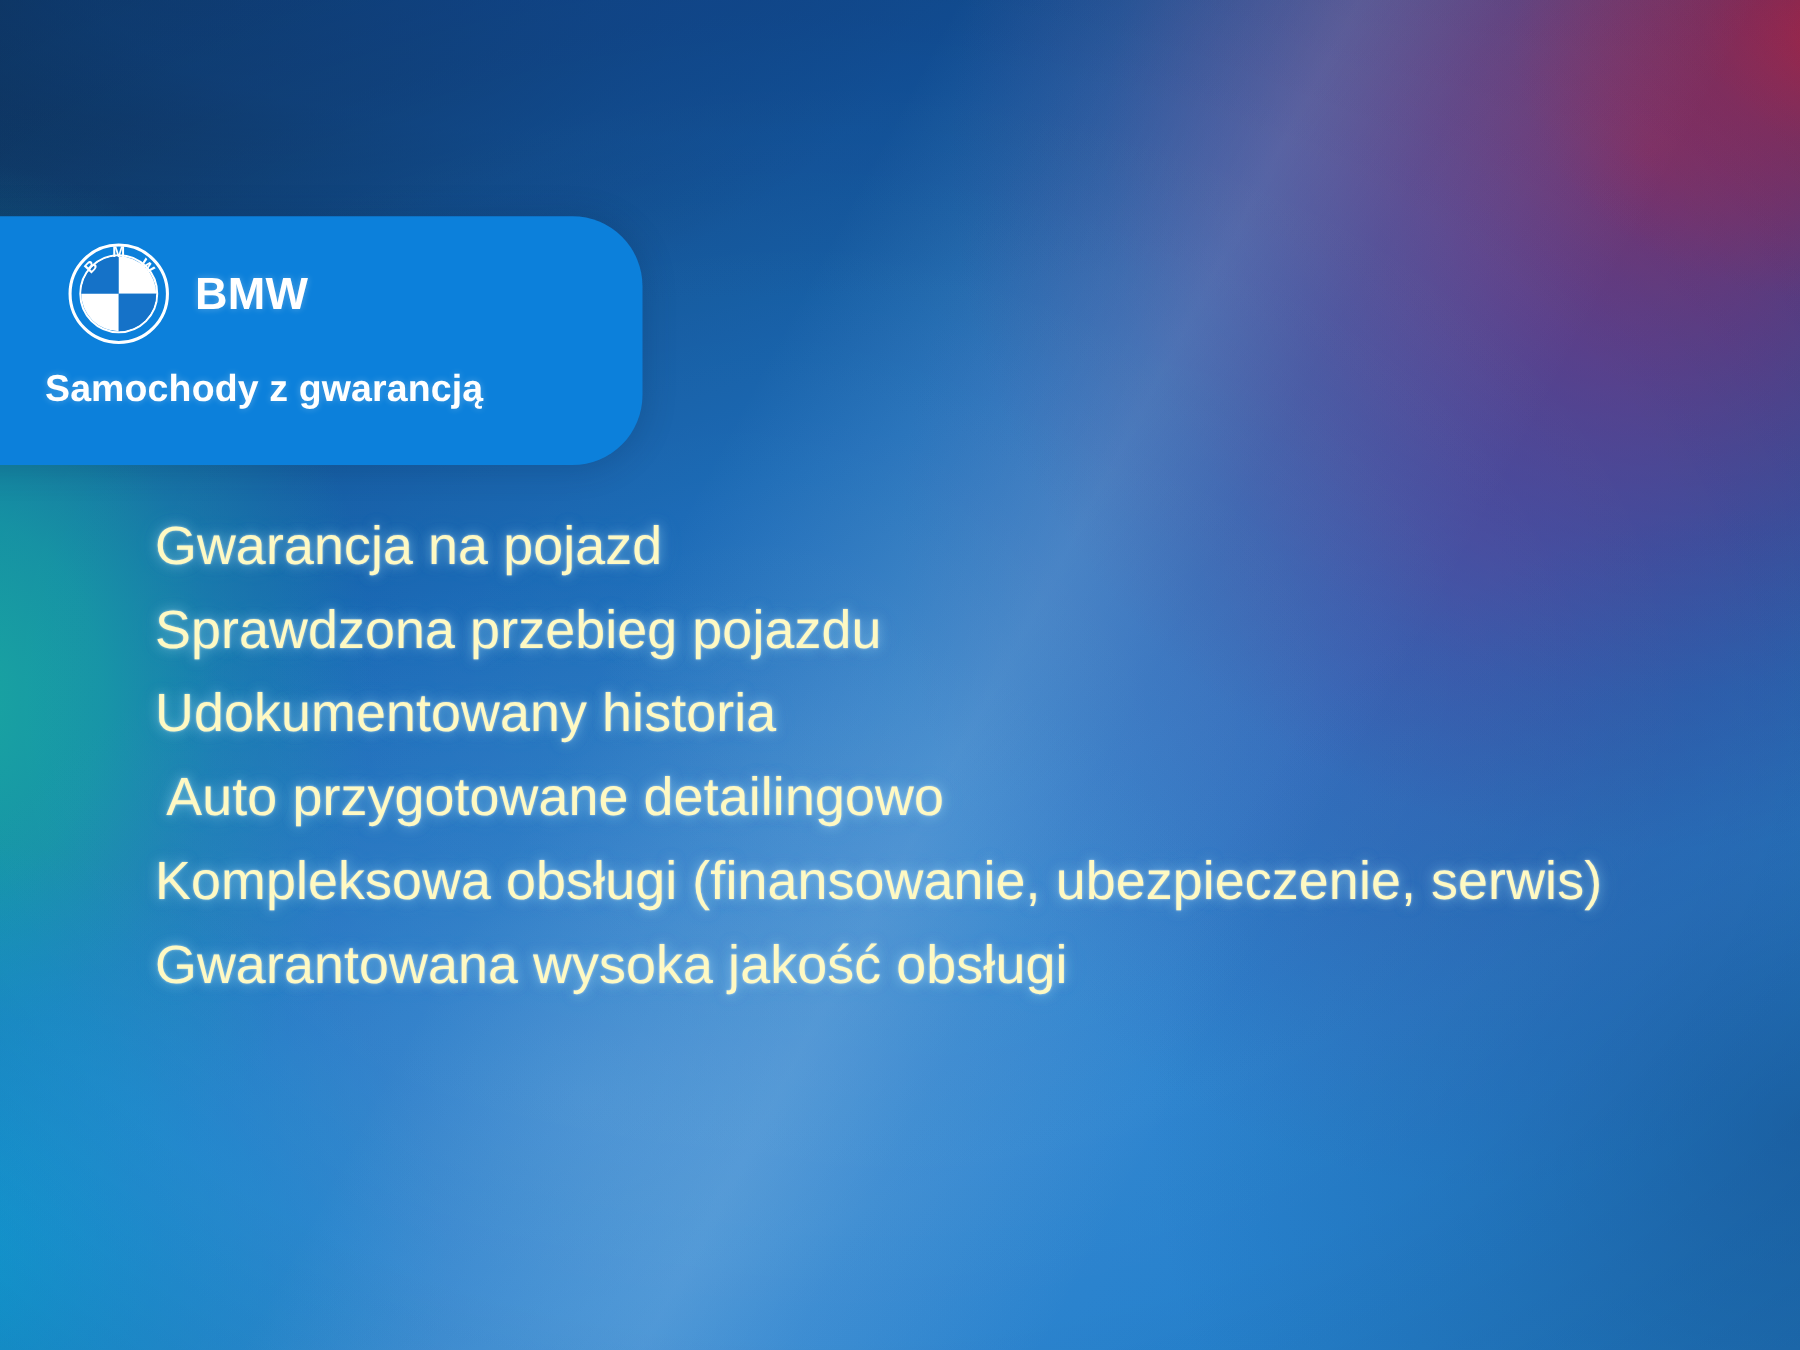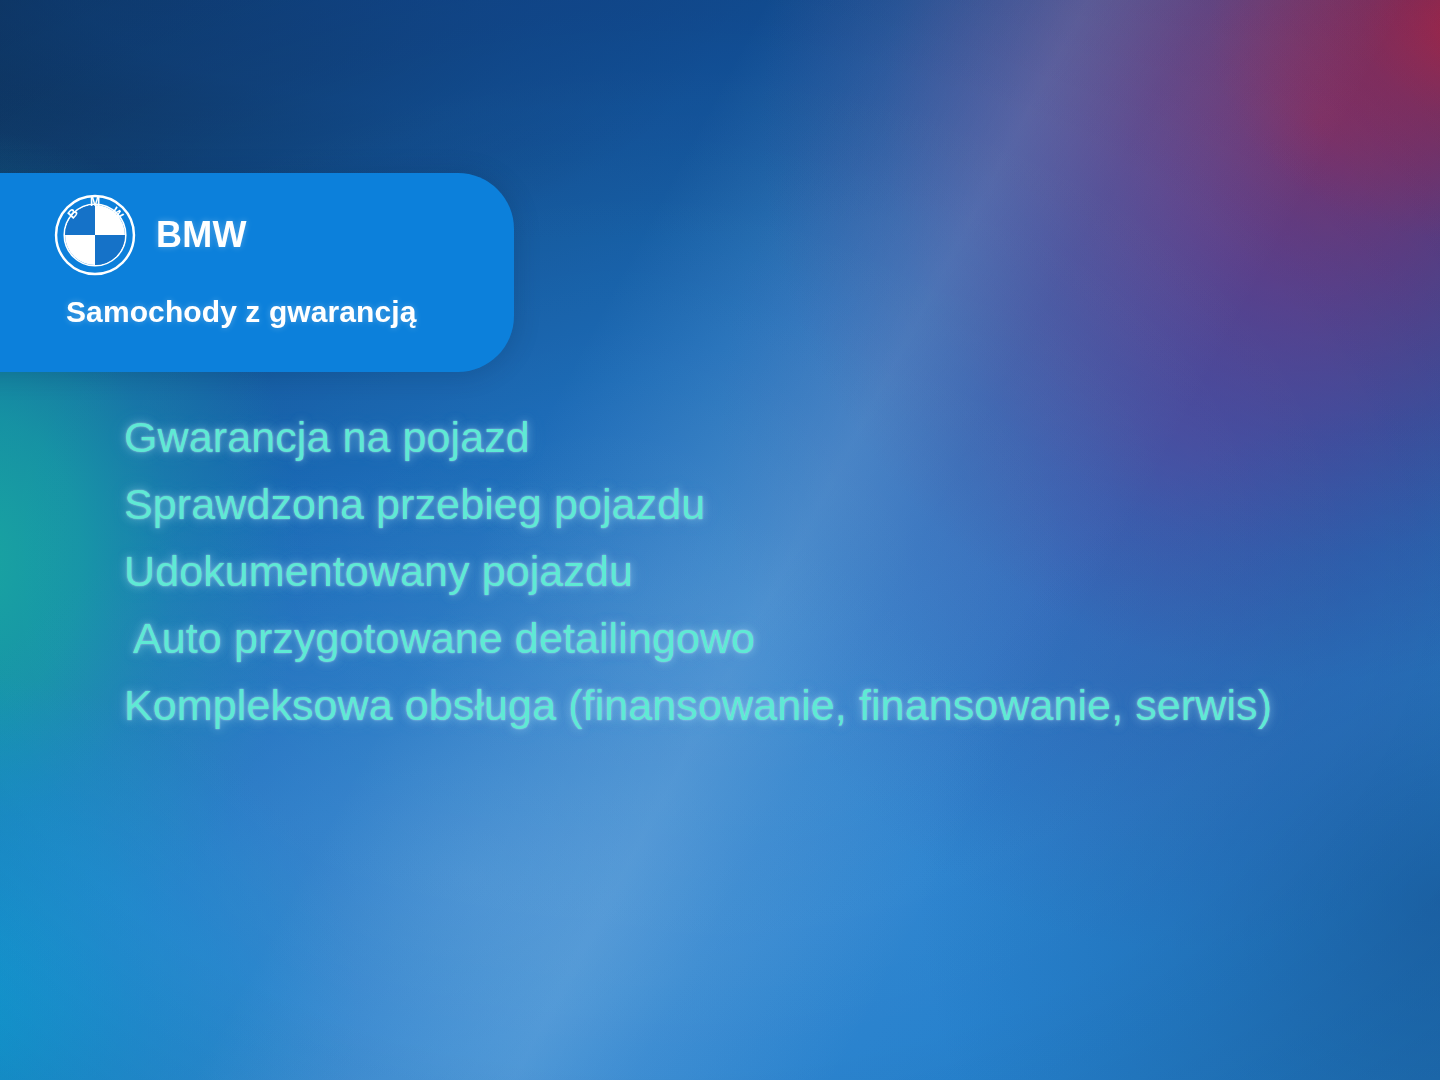--- a/index.html
+++ b/index.html
@@ -186,42 +186,42 @@
     text-shadow:0 0 6px rgba(255,255,255,0.30);
     white-space:nowrap;
   }
   #badge-line-2 { margin-top:7px; }
 
   #badge-tagline {
     color:#ffffff;
     font-size:30px;
     font-weight:bold;
     letter-spacing:0.1px;
-    padding-left:66px;
+    padding-left:36px;
     margin-top:8px;
     text-shadow:0 0 6px rgba(255,255,255,0.28);
     white-space:nowrap;
   }
 
   
   #features {
     position:absolute;
     left:0; top:404px;
     width:1440px;
   }
   .feature-row {
     height:67px;
     display:flex;
     align-items:center;
     padding-left:124px;
   }
   .feature-row.indented { padding-left:133px; }
 
   .feature-text {
-    color:#5eead4;
+    color:#fef9c3;
     font-size:43px;
     font-weight:300;
     letter-spacing:0.1px;
     white-space:nowrap;
     text-shadow:
       0 0 2px rgba(255,255,255,0.55),
       0 0 9px rgba(186,238,255,0.50),
       0 0 20px rgba(150,225,255,0.24);
   }
 </style>
@@ -280,28 +280,31 @@
 
     <div class="feature-row">
       <span class="feature-text">Gwarancja na pojazd</span>
     </div>
 
     <div class="feature-row">
       <span class="feature-text">Sprawdzona przebieg pojazdu</span>
     </div>
 
     <div class="feature-row">
-      <span class="feature-text">Udokumentowany pojazdu</span>
+      <span class="feature-text">Udokumentowany historia</span>
     </div>
 
     <div class="feature-row indented">
       <span class="feature-text">Auto przygotowane detailingowo</span>
     </div>
 
 
     <div class="feature-row">
-      <span class="feature-text">Kompleksowa obsługa (finansowanie, finansowanie, serwis)</span>
-    </div>
-
+      <span class="feature-text">Kompleksowa obsługi (finansowanie, ubezpieczenie, serwis)</span>
+    </div>
+
+    <div class="feature-row">
+      <span class="feature-text">Gwarantowana wysoka jakość obsługi</span>
+    </div>
 
   </div>
 
 </div>
 
 </body></html>

